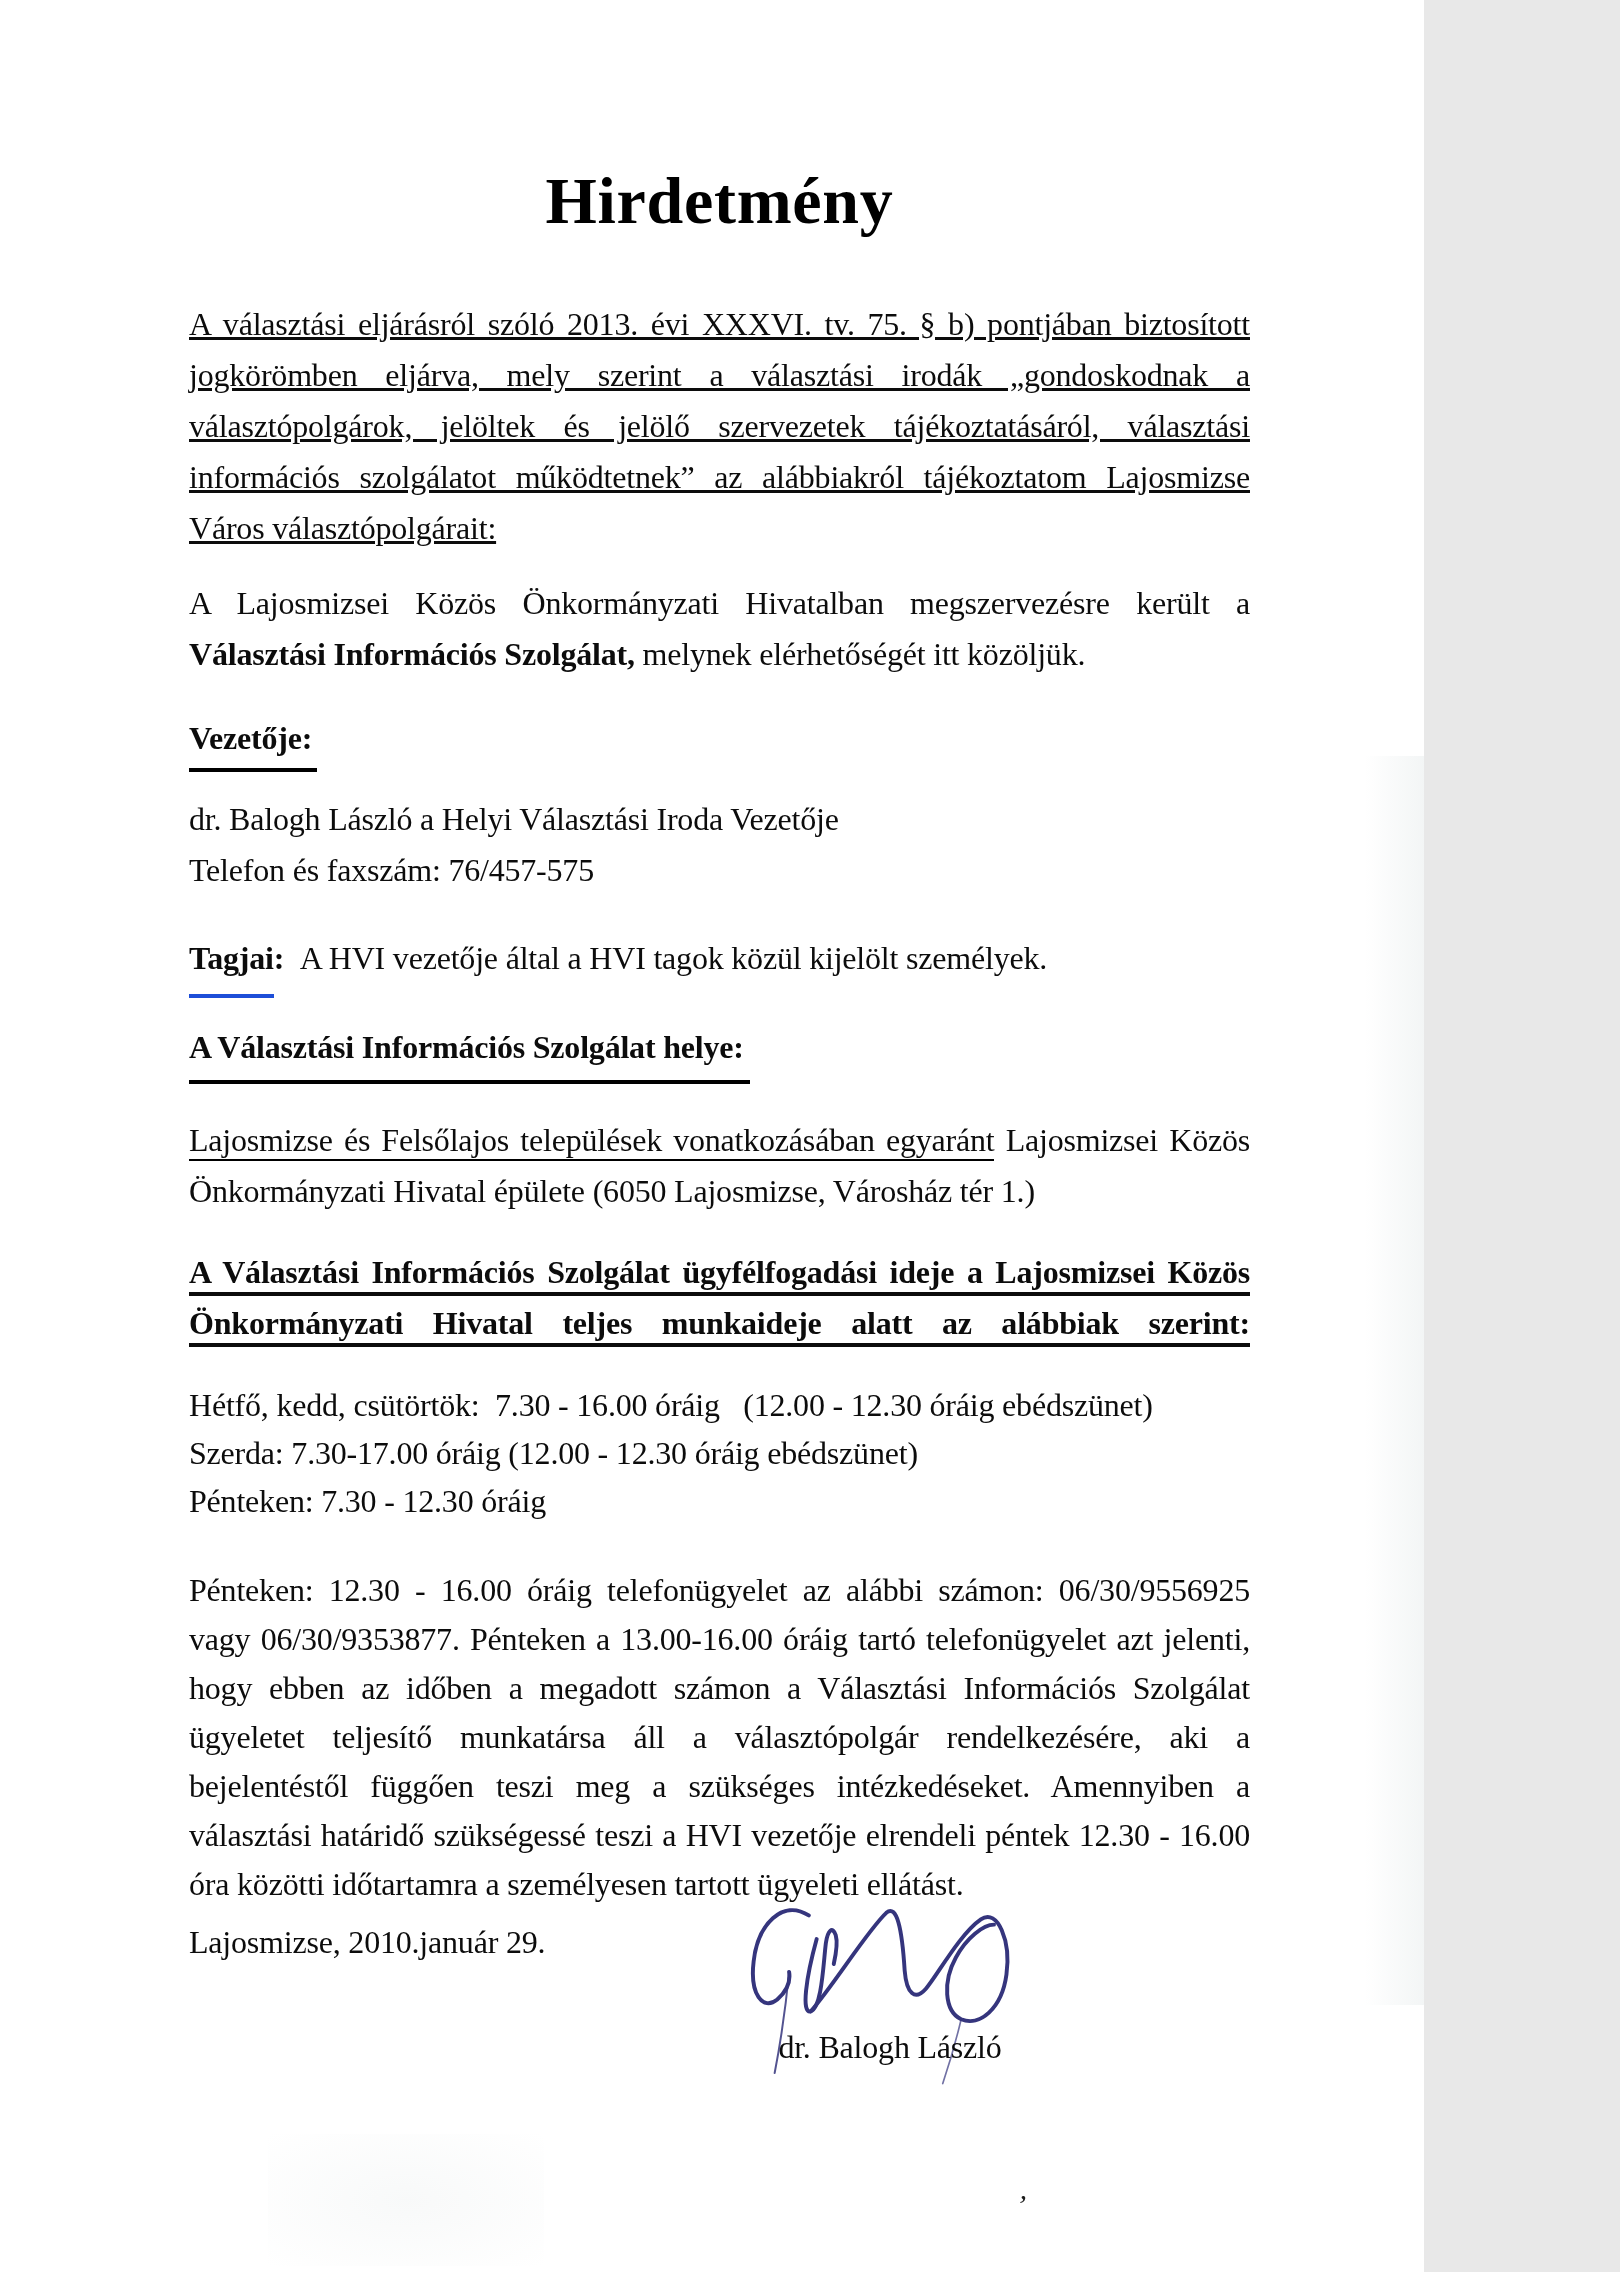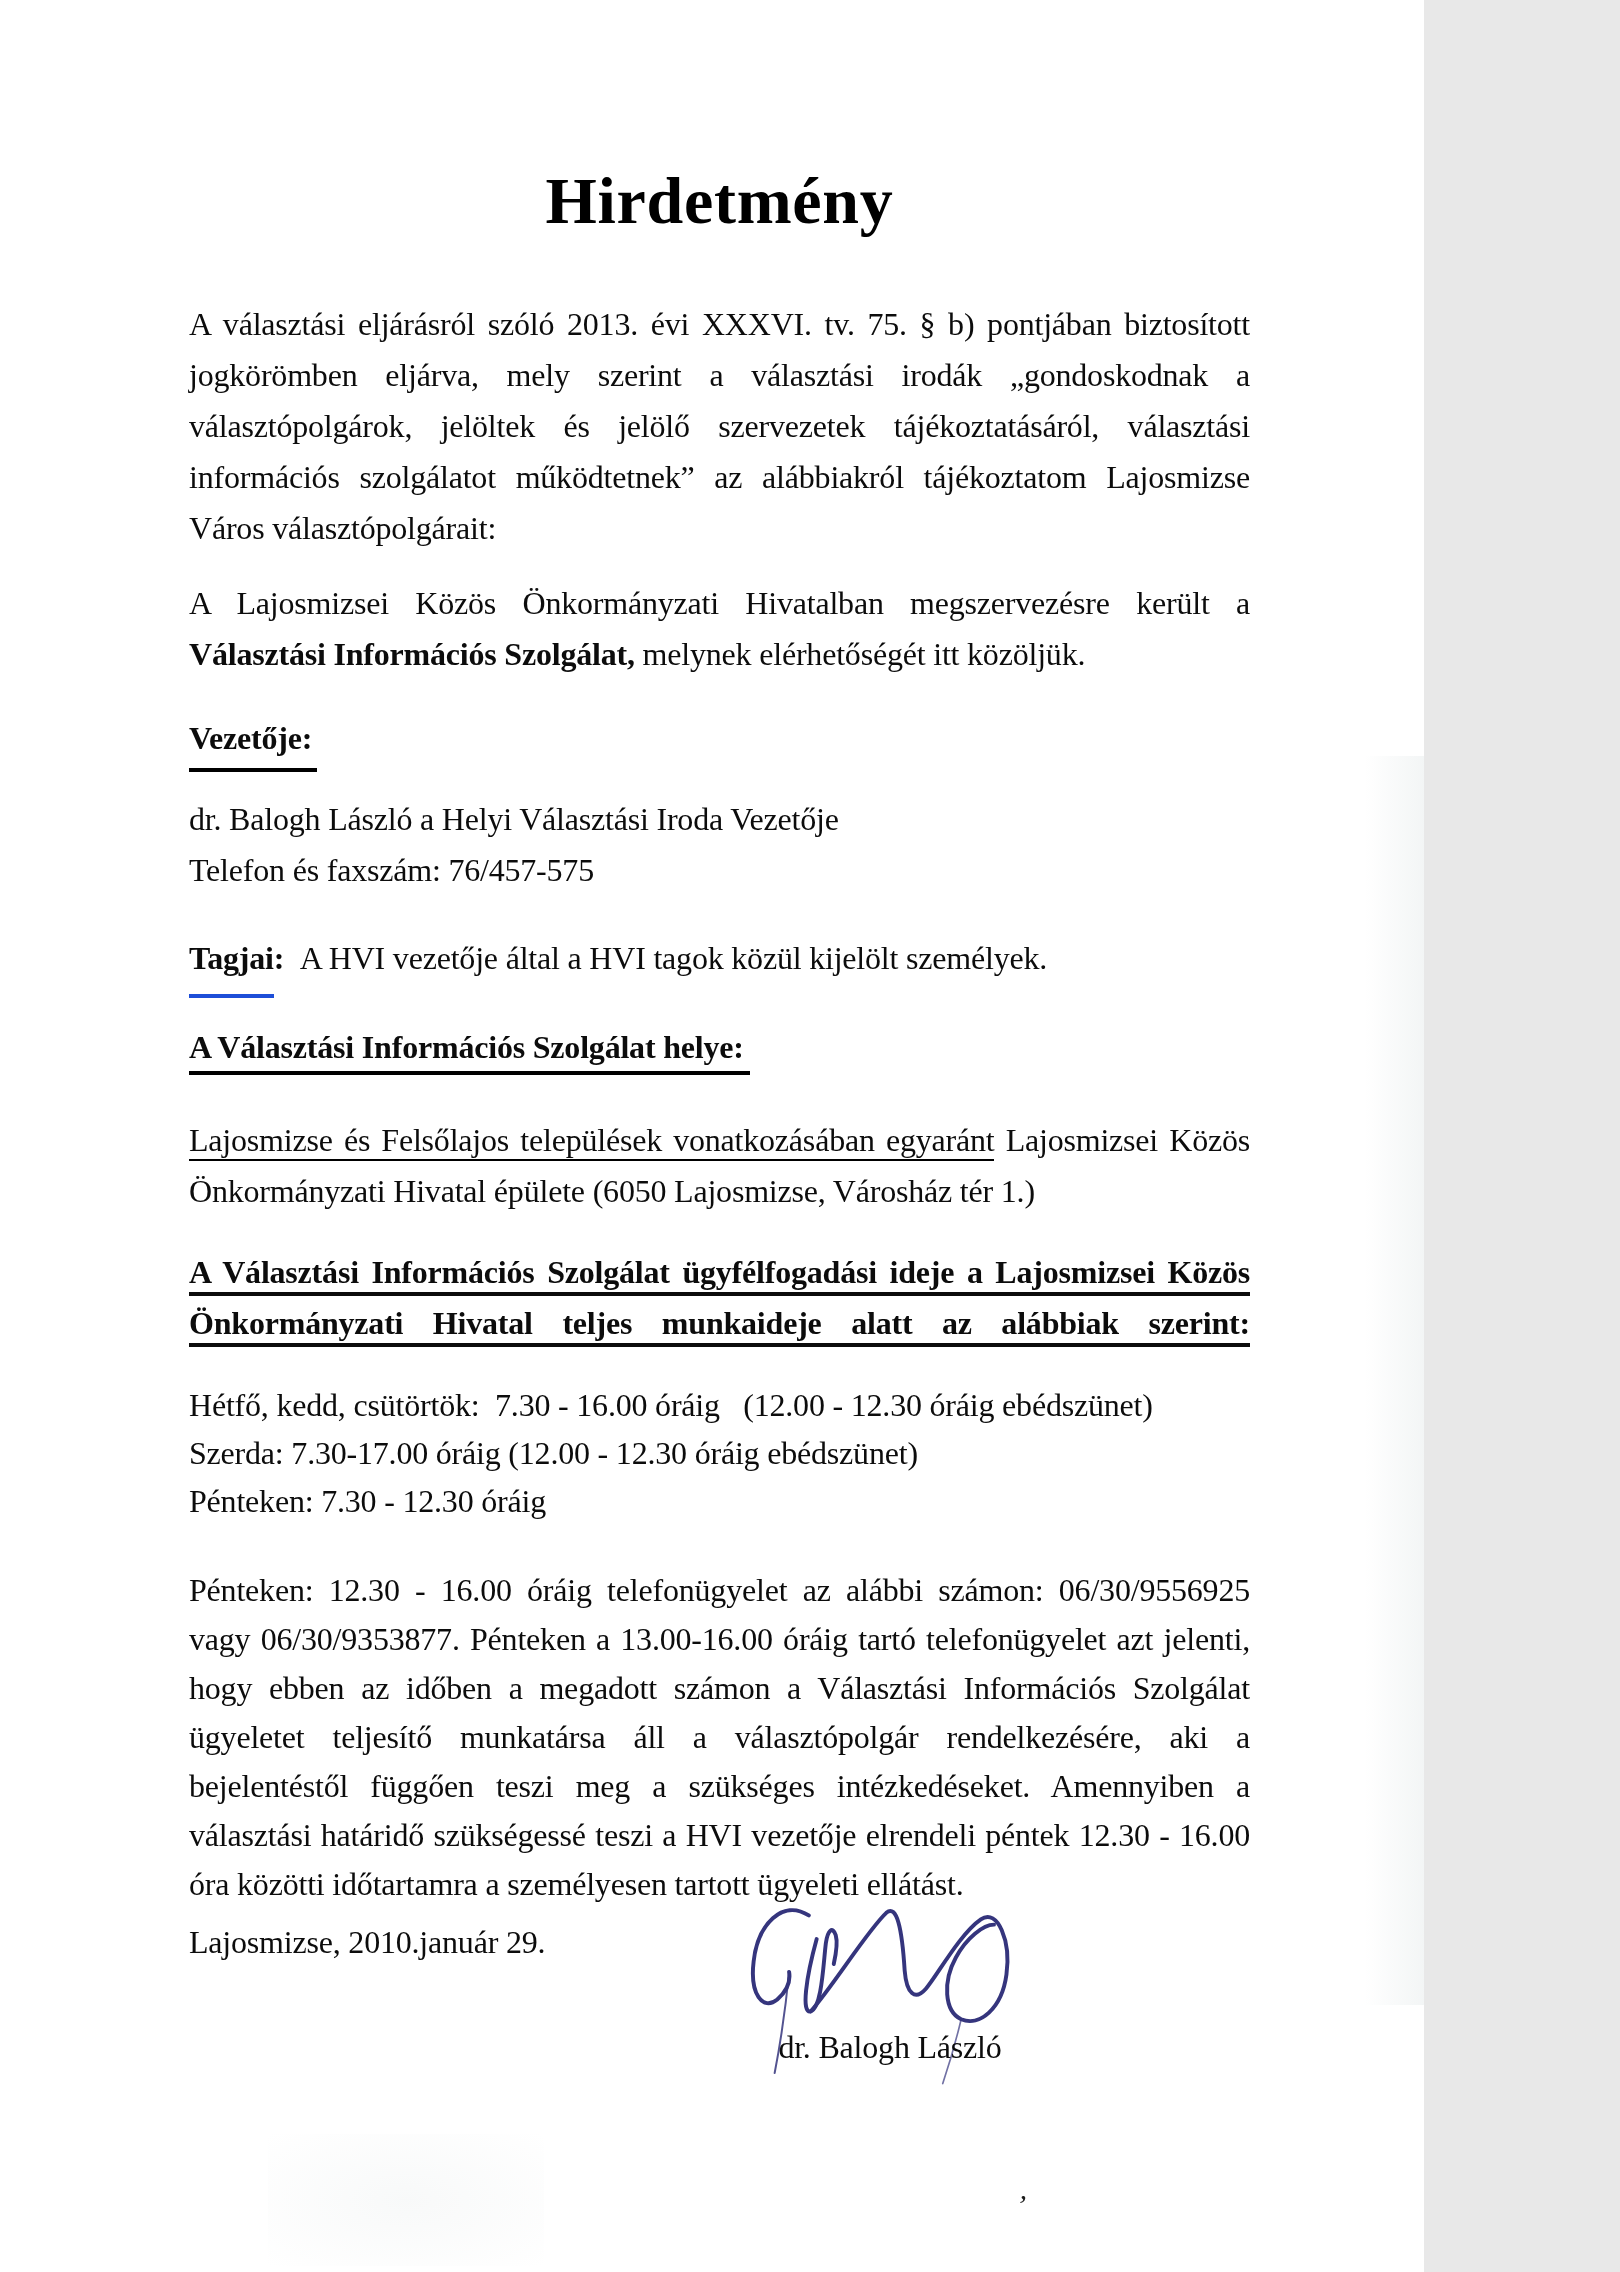--- a/index.html
+++ b/index.html
@@ -37,39 +37,39 @@
     color: #000;
     letter-spacing: 0.7px;
   }
   p, .line {
     margin: 0;
     font-size: 32px;
     line-height: 51px;
     text-align: justify;
     letter-spacing: -0.2px;
   }
-  .intro            { margin-top: 63px; }
+  .intro            { margin-top: 63px; text-decoration: underline; }
   .service          { margin-top: 24px; }
   .leader-heading   { margin-top: 33px; text-align: left; }
   .leader-heading .hline {
     font-weight: bold;
     border-bottom: 4.6px solid #000;
     padding-bottom: 12px;
     padding-right: 5.3px;
   }
   .leader-block     { margin-top: 30px; }
   .leader-block .line { text-align: left; }
   .members-line     { margin-top: 37px; text-align: left; white-space: pre-wrap; }
   .members-label    { font-weight: bold; border-bottom: 4px solid #1d4ed8; padding-bottom: 18px; }
   .members-sep      { font-weight: bold; }
   .location-heading { margin-top: 38px; text-align: left; }
   .location-heading .hline {
     font-weight: bold;
     border-bottom: 4.6px solid #000;
-    padding-bottom: 6px;
+    padding-bottom: 15px;
     padding-right: 6.6px;
   }
   .location-paragraph { margin-top: 42px; }
   .loc-underline    { border-bottom: 2.6px solid #000; padding-bottom: 1.3px; }
   .hours-heading {
     margin-top: 30px;
     font-weight: bold;
     text-align: justify;
     text-align-last: justify;
     text-decoration: underline;

